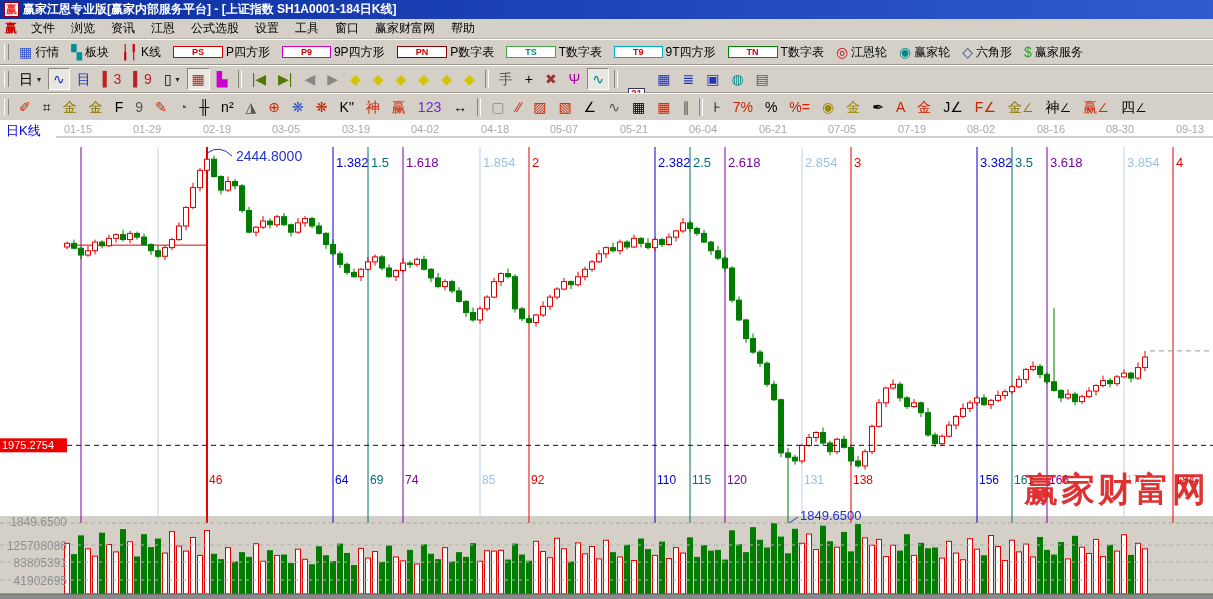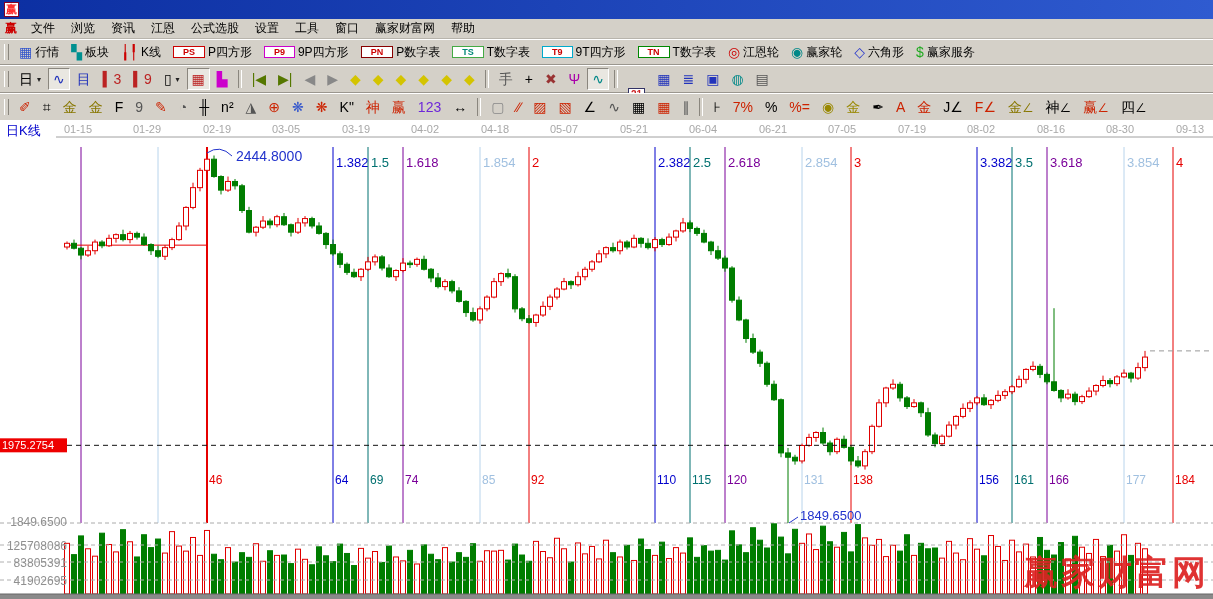--- a/index.html
+++ b/index.html
@@ -16,34 +16,35 @@
   .menuitem{padding:1px 8px;cursor:default}
   .toolbar{display:flex;align-items:center;background:#d4d0c8;
     border-top:1px solid #fff;border-bottom:1px solid #9a968e;padding:0 2px;position:relative}
   #tb1{height:24px}#tb2{height:26px}#tb3{height:26px}
   .grip{width:3px;height:16px;border-left:1px solid #fff;border-right:1px solid #8a867e;margin:0 4px 0 2px}
   .sep{width:2px;height:18px;border-left:1px solid #8a867e;border-right:1px solid #fff;margin:0 4px}
   .tbtn{display:inline-flex;align-items:center;gap:3px;height:20px;padding:0 4px;margin:0 1px;
     font-size:12px;color:#000;border:1px solid transparent;cursor:default;white-space:nowrap}
   .tbtn.pressed{border-color:#8a867e #fff #fff #8a867e;background:#e9e7e1}
   .gicon{font-size:14px;line-height:14px;display:inline-block}
-  .badge{font-size:9px;font-weight:bold;line-height:10px;padding:0 9px;border:1px solid;background:#fff}
+  .badge{font-size:9px;font-weight:bold;line-height:10px;padding:0 18px;border:1px solid;background:#fff}
   .boxed{font-size:10px;font-weight:bold;line-height:11px;padding:0 2px;border:1px solid #336;background:#fff}
   .drop{font-size:8px;color:#222;margin-left:1px}
-  .chartarea{position:absolute;top:120px;left:0;width:1213px;height:479px;background:#fff}
+  .chartarea{position:absolute;top:120px;left:0;width:1213px;height:396px;background:#fff}
   .klabel{position:absolute;top:2px;left:6px;color:#0000cc;font-size:13px;z-index:3}
   .watermark{position:absolute;right:4px;bottom:3px;z-index:5;color:#dd2222;
     font-family:"DejaVu Serif",serif;font-weight:bold;font-size:34px;letter-spacing:3px;opacity:.92}
   svg text{font-family:"Liberation Sans",sans-serif}
 </style>
 </head>
 <body>
 
 <div class="titlebar">
   <span class="logo">赢</span>
+  <span>赢家江恩专业版[赢家内部服务平台] - [上证指数  SH1A0001-184日K线]</span>
 </div>
 
 <div class="menubar">
   <span class="mlogo">赢</span>
 <span class="menuitem">文件</span>
     <span class="menuitem">浏览</span>
     <span class="menuitem">资讯</span>
     <span class="menuitem">江恩</span>
     <span class="menuitem">公式选股</span>
     <span class="menuitem">设置</span>

